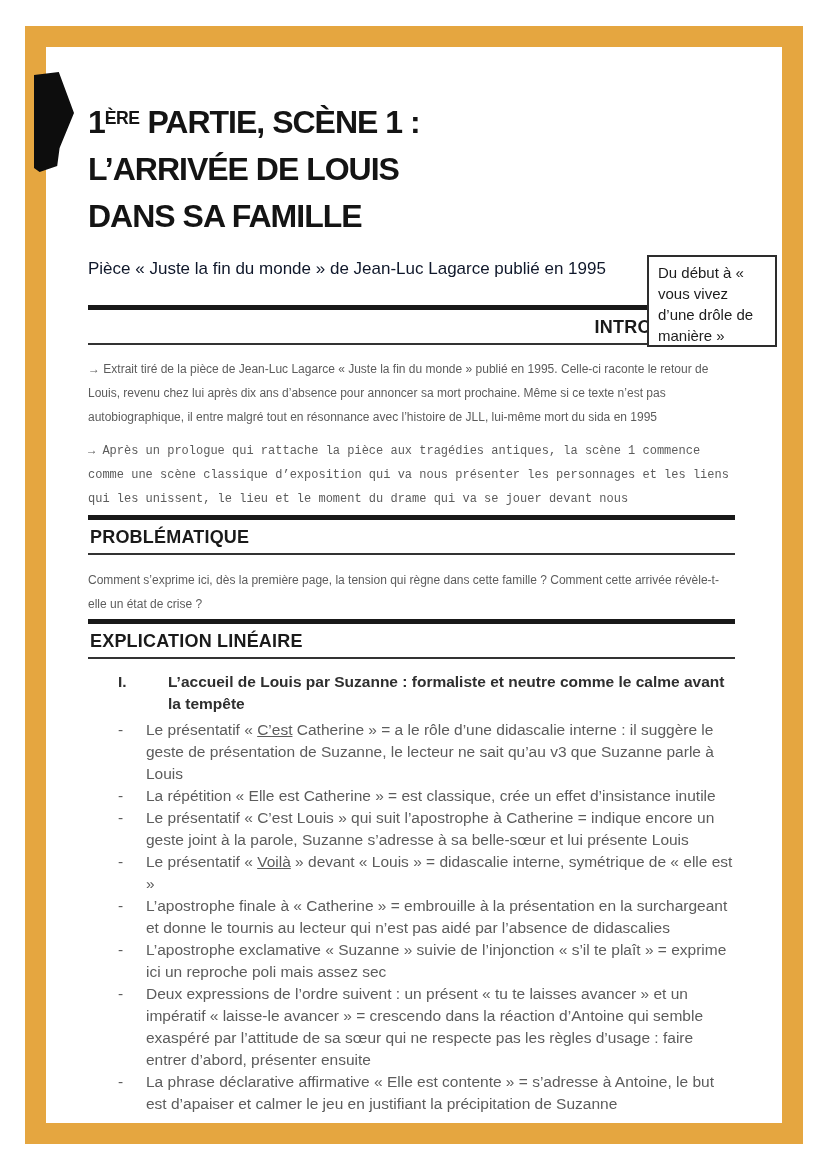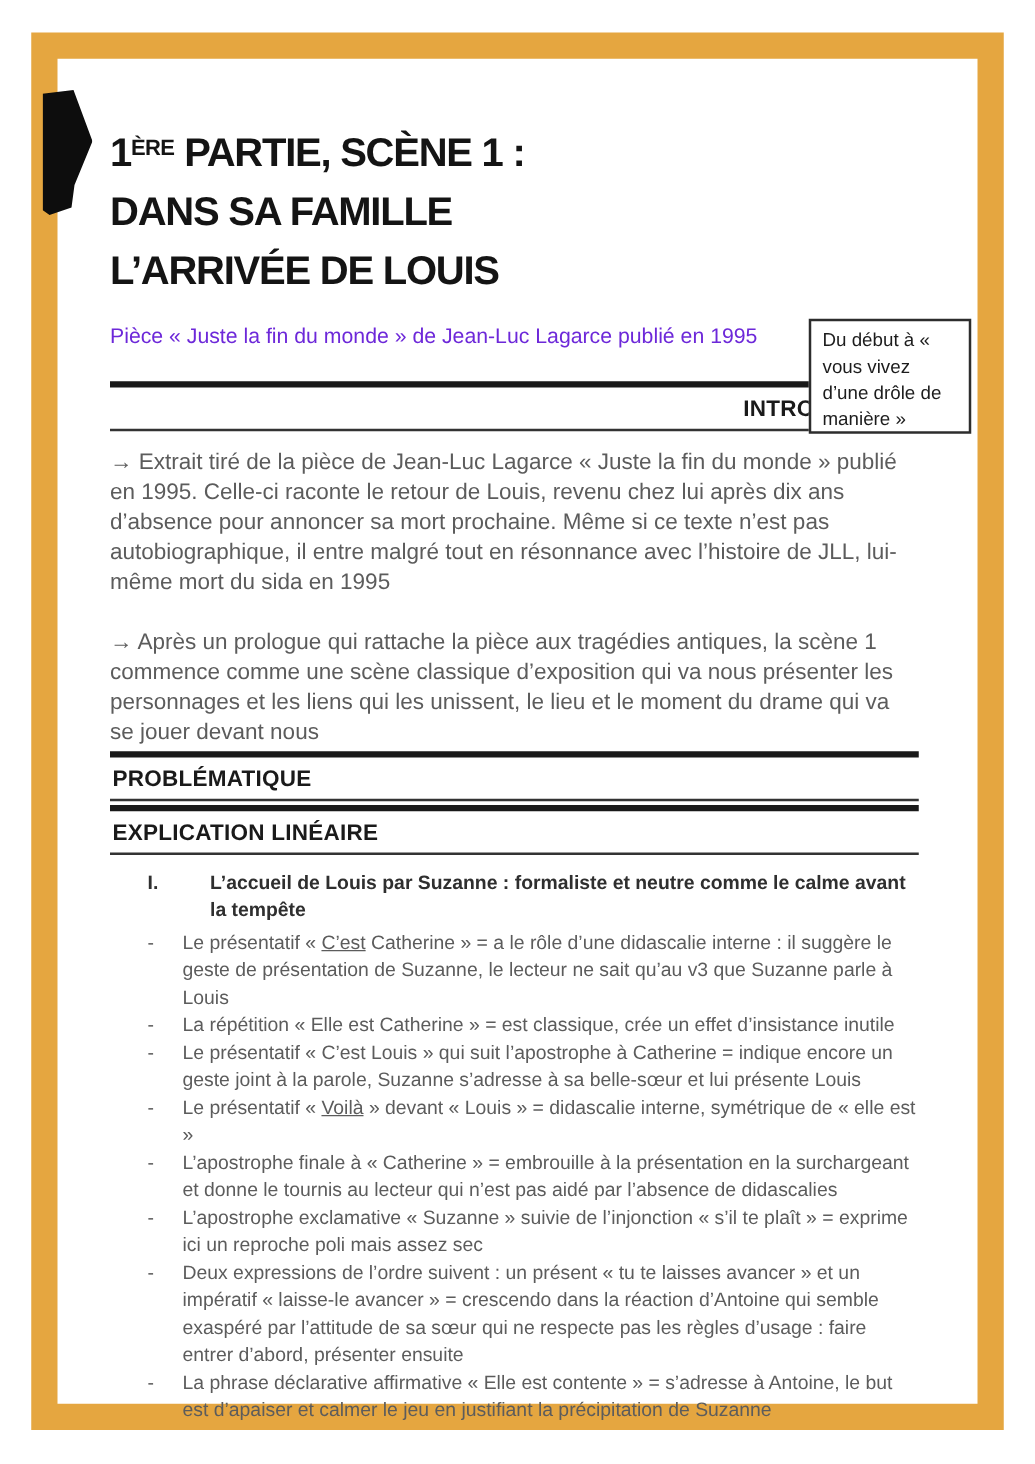--- a/index.html
+++ b/index.html
@@ -46,21 +46,21 @@
   .page-title .t-line { display: block; }
   .page-title .sup {
     font-size: 0.55em;
     vertical-align: 0.5em;
     letter-spacing: -0.5px;
   }
   .subtitle {
     margin: 17px 0 0 0;
     font-size: 17px;
     line-height: 24px;
-    color: #6d28d9;
+    color: #0f172a;
   }
   
   .side-note {
     position: absolute;
     left: 601px; top: 160px;
     width: 130px; height: 92px;
     box-sizing: border-box;
     border: 2px solid #2d2d2d;
     background: #ffffff;
     padding: 5px 20px 0 9px;
@@ -78,26 +78,26 @@
     line-height: 20px;
     font-weight: bold;
     letter-spacing: 0.2px;
     color: #1a1a1a;
   }
   .mt-intro { margin-top: 24px; text-align: right; }
   .mt-prob  { margin-top: 4px; }
   .mt-expl  { margin-top: 3px; }
   
   .para {
-    font-size: 18px;
+    font-size: 12px;
     line-height: 24px;
     color: #5c5c5c;
     margin: 12px 0 0 0;
   }
-  .para.tight { margin-top: 24px; }
+  .para.tight { margin-top: 10px; font-family: Liberation Mono, monospace; }
   .para.mt13 { margin-top: 13px; }
   
   .roman-item {
     display: flex;
     margin: 12px 0 0 0;
     padding-left: 30px;
     font-size: 15.5px;
     line-height: 22px;
     font-weight: bold;
     color: #2f2f2f;
@@ -125,31 +125,32 @@
 
 <div class="frame">
   <div class="content">
 
     <div class="side-note">
       <span>Du début à « vous vivez d’une drôle de manière »</span>
     </div>
 
     <h1 class="page-title">
       <span class="t-line"><span>1</span><span class="sup">ÈRE</span><span> PARTIE, SCÈNE 1 :</span></span>
+      <span class="t-line">L’ARRIVÉE DE LOUIS</span>
       <span class="t-line">DANS SA FAMILLE</span>
-      <span class="t-line">L’ARRIVÉE DE LOUIS</span>
     </h1>
 
     <p class="subtitle">Pièce « Juste la fin du monde » de Jean-Luc Lagarce publié en 1995</p>
 
     <div class="sec-header mt-intro">INTRODUCTION</div>
     <p class="para">→ Extrait tiré de la pièce de Jean-Luc Lagarce « Juste la fin du monde » publié en 1995. Celle-ci raconte le retour de Louis, revenu chez lui après dix ans d’absence pour annoncer sa mort prochaine. Même si ce texte n’est pas autobiographique, il entre malgré tout en résonnance avec l’histoire de JLL, lui-même mort du sida en 1995</p>
     <p class="para tight">→ Après un prologue qui rattache la pièce aux tragédies antiques, la scène 1 commence comme une scène classique d’exposition qui va nous présenter les personnages et les liens qui les unissent, le lieu et le moment du drame qui va se jouer devant nous</p>
 
     <div class="sec-header mt-prob">PROBLÉMATIQUE</div>
+    <p class="para mt13">Comment s’exprime ici, dès la première page, la tension qui règne dans cette famille ? Comment cette arrivée révèle-t-elle un état de crise ?</p>
 
     <div class="sec-header mt-expl">EXPLICATION LINÉAIRE</div>
 
     <div class="roman-item">
       <span class="roman">I.</span>
       <span class="head-txt">L’accueil de Louis par Suzanne : formaliste et neutre comme le calme avant la tempête</span>
     </div>
 
     <ul class="bullet-list">
       <li class="bullet">

